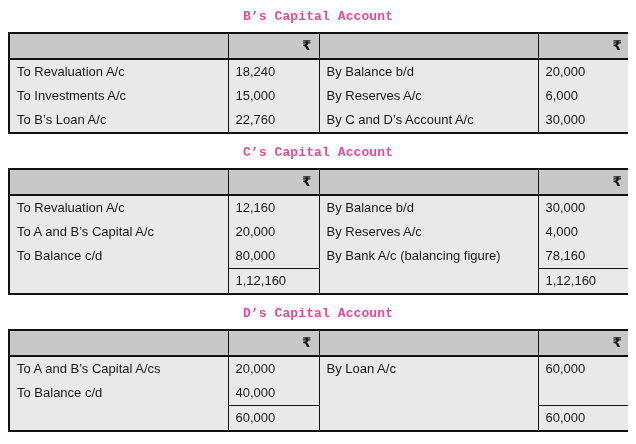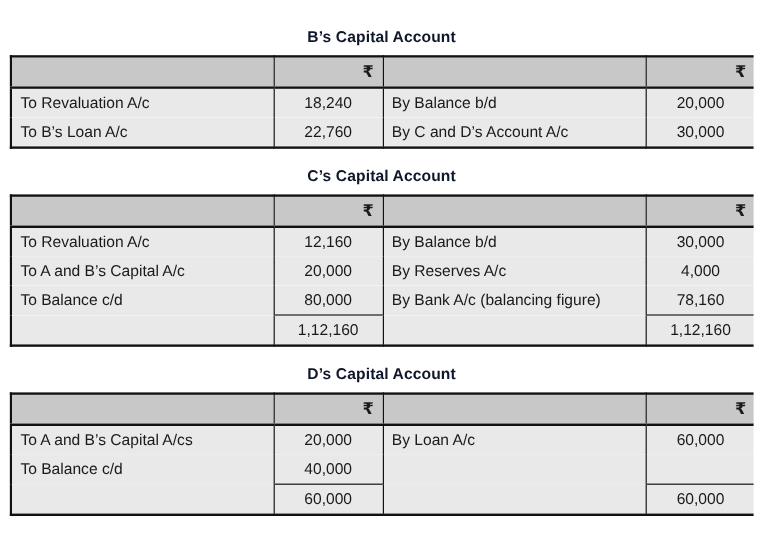--- a/index.html
+++ b/index.html
@@ -13,27 +13,28 @@
   body{
     background:var(--page-bg);
     width:620px;
     margin:8px;
     font-family:"Liberation Sans","DejaVu Sans",sans-serif;
     color:var(--text);
     -webkit-font-smoothing:antialiased;
   }
   .account-section{margin:0 0 10px 0;}
   .account-title{
-    margin:14px 0 6px 0;
+    margin:0 0 6px 0;
     font-size:13px;
     font-weight:700;
     text-align:center;
     line-height:18px;
-    color:#0f172a;
+    color:#ec4899;
     letter-spacing:.1px;
+    font-family:Liberation Mono, monospace;
   }
   table.account-table{
     width:620px;
     table-layout:fixed;
     border-collapse:collapse;
     border:2px solid var(--border);
     font-size:13px;
   }
   col.c-part{width:219px;}
   col.c-amt{width:91px;}
@@ -49,21 +50,21 @@
   }
   tr.head-row th{
     background:var(--header-bg);
     border-bottom:2px solid var(--border);
     font-weight:700;
     text-align:right;
     font-size:13.5px;
   }
   .account-table tbody td{background:var(--body-bg);}
   .part{text-align:left;}
-  .amt{text-align:center;}
+  .amt{text-align:left;}
   td.amt,th.amt{
     border-left:1px solid var(--border);
     border-right:1px solid var(--border);
   }
   tr.total-row td.amt{border-top:1px solid var(--border);}
 </style>
 </head>
 <body>
 
 <section class="account-section">
@@ -82,20 +83,26 @@
         <th class="part"></th>
         <th class="amt">₹</th>
       </tr>
     </thead>
     <tbody>
       <tr>
         <td class="part">To Revaluation A/c</td>
         <td class="amt">18,240</td>
         <td class="part">By Balance b/d</td>
         <td class="amt">20,000</td>
+      </tr>
+      <tr>
+        <td class="part">To Investments A/c</td>
+        <td class="amt">15,000</td>
+        <td class="part">By Reserves A/c</td>
+        <td class="amt">6,000</td>
       </tr>
       <tr>
         <td class="part">To B’s Loan A/c</td>
         <td class="amt">22,760</td>
         <td class="part">By C and D’s Account A/c</td>
         <td class="amt">30,000</td>
       </tr>
     </tbody>
   </table>
 </section>

